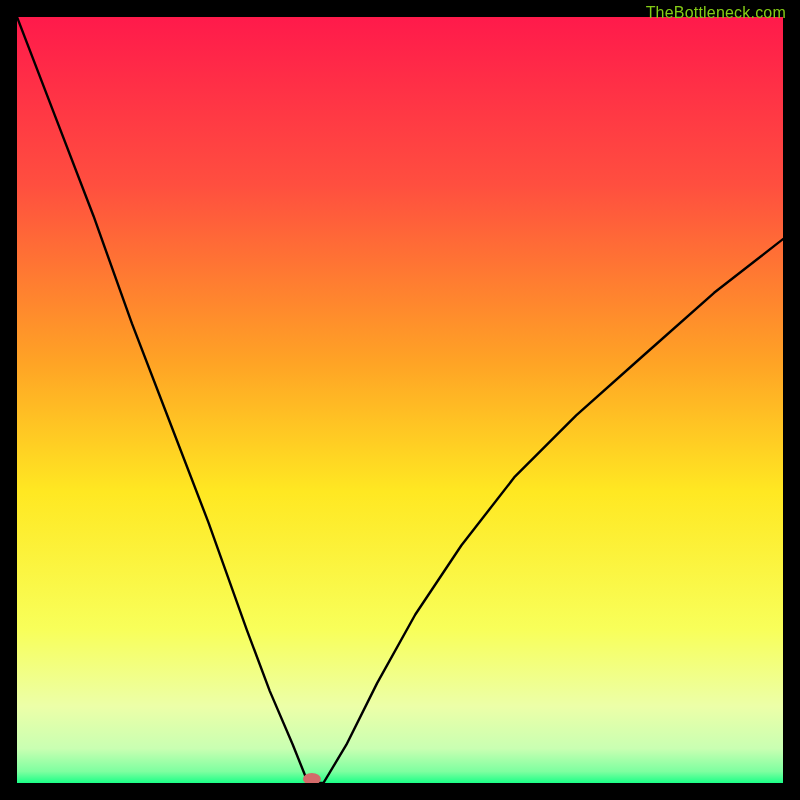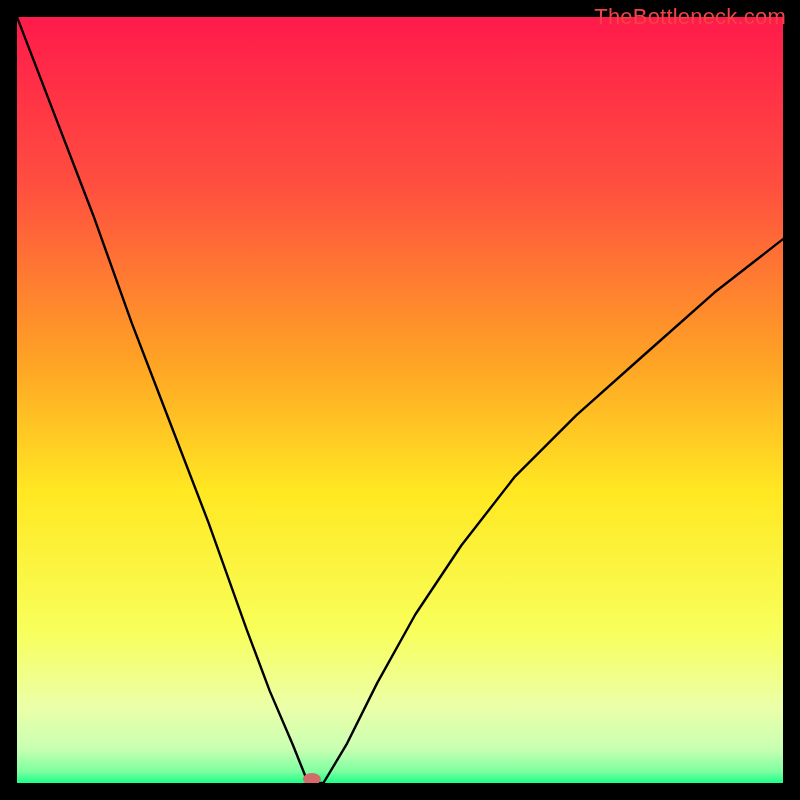--- a/index.html
+++ b/index.html
@@ -14,22 +14,22 @@
   .frame {
     position: relative;
     width: 800px;
     height: 800px;
     background: #000;
   }
   .watermark {
     position: absolute;
     top: 4px;
     right: 14px;
-    color: #ef4444;
-    font-size: 22px;
+    color: #84cc16;
+    font-size: 16px;
     font-weight: 500;
     letter-spacing: 0.2px;
     z-index: 10;
   }
   .plot {
     position: absolute;
     left: 17px;
     top: 17px;
     width: 766px;
     height: 766px;

